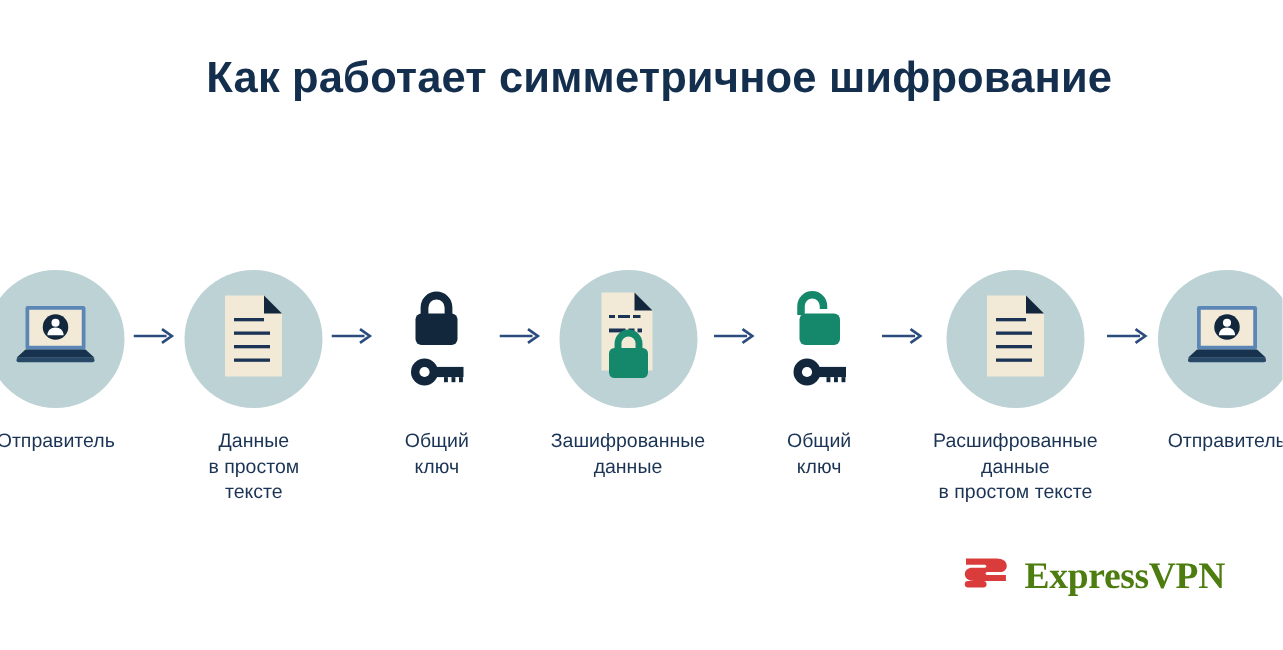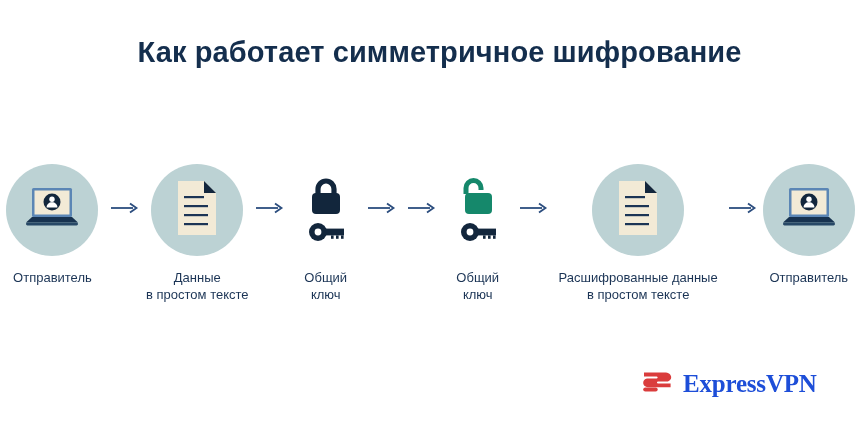--- a/index.html
+++ b/index.html
@@ -26,21 +26,21 @@
     font-weight: 700;
     color: #142e4d;
     letter-spacing: 0.1px;
     white-space: nowrap;
     padding-left: 12px;
   }
 
   
   .flow {
     position: absolute;
-    top: 163px;
+    top: 179px;
     left: 0;
     width: 855px;
     display: flex;
     align-items: flex-start;
     justify-content: center;
   }
   .step {
     display: flex;
     flex-direction: column;
     align-items: center;
@@ -102,21 +102,21 @@
     left: 641px;
     top: 368px;
     display: flex;
     align-items: center;
     gap: 9px;
   }
   .logo-word {
     font-family: "Liberation Serif", serif;
     font-size: 25px;
     font-weight: 700;
-    color: #1d4ed8;
+    color: #4d7c0f;
     letter-spacing: -0.2px;
   }
 </style>
 </head>
 <body>
 
 <div class="title">Как работает симметричное шифрование</div>
 
 <div class="flow">
 
@@ -199,20 +199,44 @@
 
   <div class="arrow">
     <span>
       <svg width="28" height="14" viewBox="0 0 28 14">
         <line x1="0" y1="7" x2="22" y2="7" stroke="#2b4d7e" stroke-width="1.8"></line>
         <path d="M19 2.4 L25.5 7 L19 11.6" fill="none" stroke="#2b4d7e" stroke-width="1.8"></path>
       </svg>
     </span>
   </div>
 
+  <div class="step w-enc">
+    <div class="icon-slot">
+      <div class="circle">
+        <span>
+          <svg width="52" height="62" viewBox="0 0 52 62">
+            <path d="M8 2 h22 l12 12 v40 H8 Z" fill="#f2ead6"></path>
+            <path d="M30 2 l12 12 h-12 Z" fill="#12263c"></path>
+            <g fill="#1b3455">
+              <rect x="13" y="17" width="4" height="2"></rect>
+              <rect x="19" y="17" width="8" height="2"></rect>
+              <rect x="29" y="17" width="5" height="2"></rect>
+              <rect x="13" y="26" width="11" height="2.6"></rect>
+              <rect x="26" y="26" width="4" height="2.6"></rect>
+              <rect x="32" y="26" width="3" height="2.6"></rect>
+            </g>
+            <path d="M19 40 v-4 a7 7 0 0 1 14 0 v4" fill="none" stroke="#15886b" stroke-width="4.6"></path>
+            <rect x="13" y="39" width="26" height="20" rx="3.6" fill="#15886b"></rect>
+          </svg>
+        </span>
+      </div>
+    </div>
+    <div class="caption">Зашифрованные
+данные</div>
+  </div>
 
   <div class="arrow">
     <span>
       <svg width="28" height="14" viewBox="0 0 28 14">
         <line x1="0" y1="7" x2="22" y2="7" stroke="#2b4d7e" stroke-width="1.8"></line>
         <path d="M19 2.4 L25.5 7 L19 11.6" fill="none" stroke="#2b4d7e" stroke-width="1.8"></path>
       </svg>
     </span>
   </div>
 

